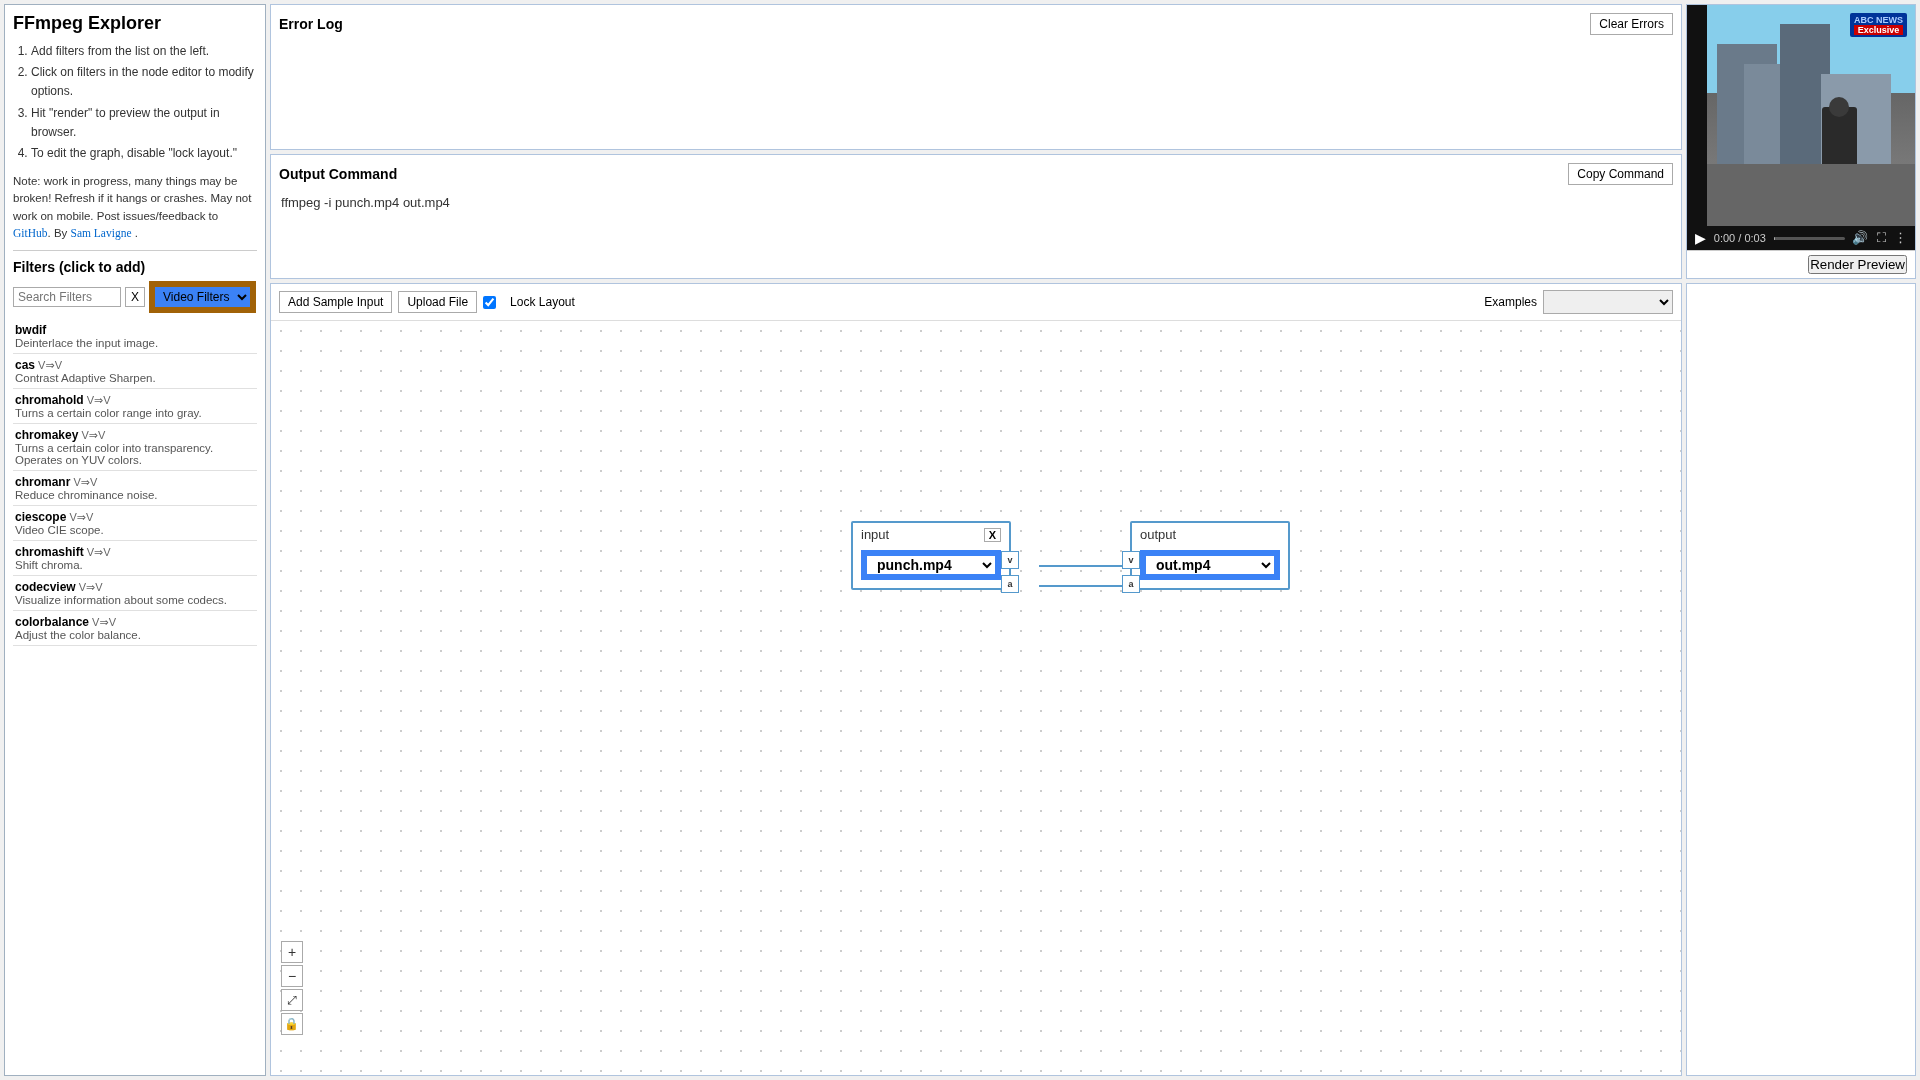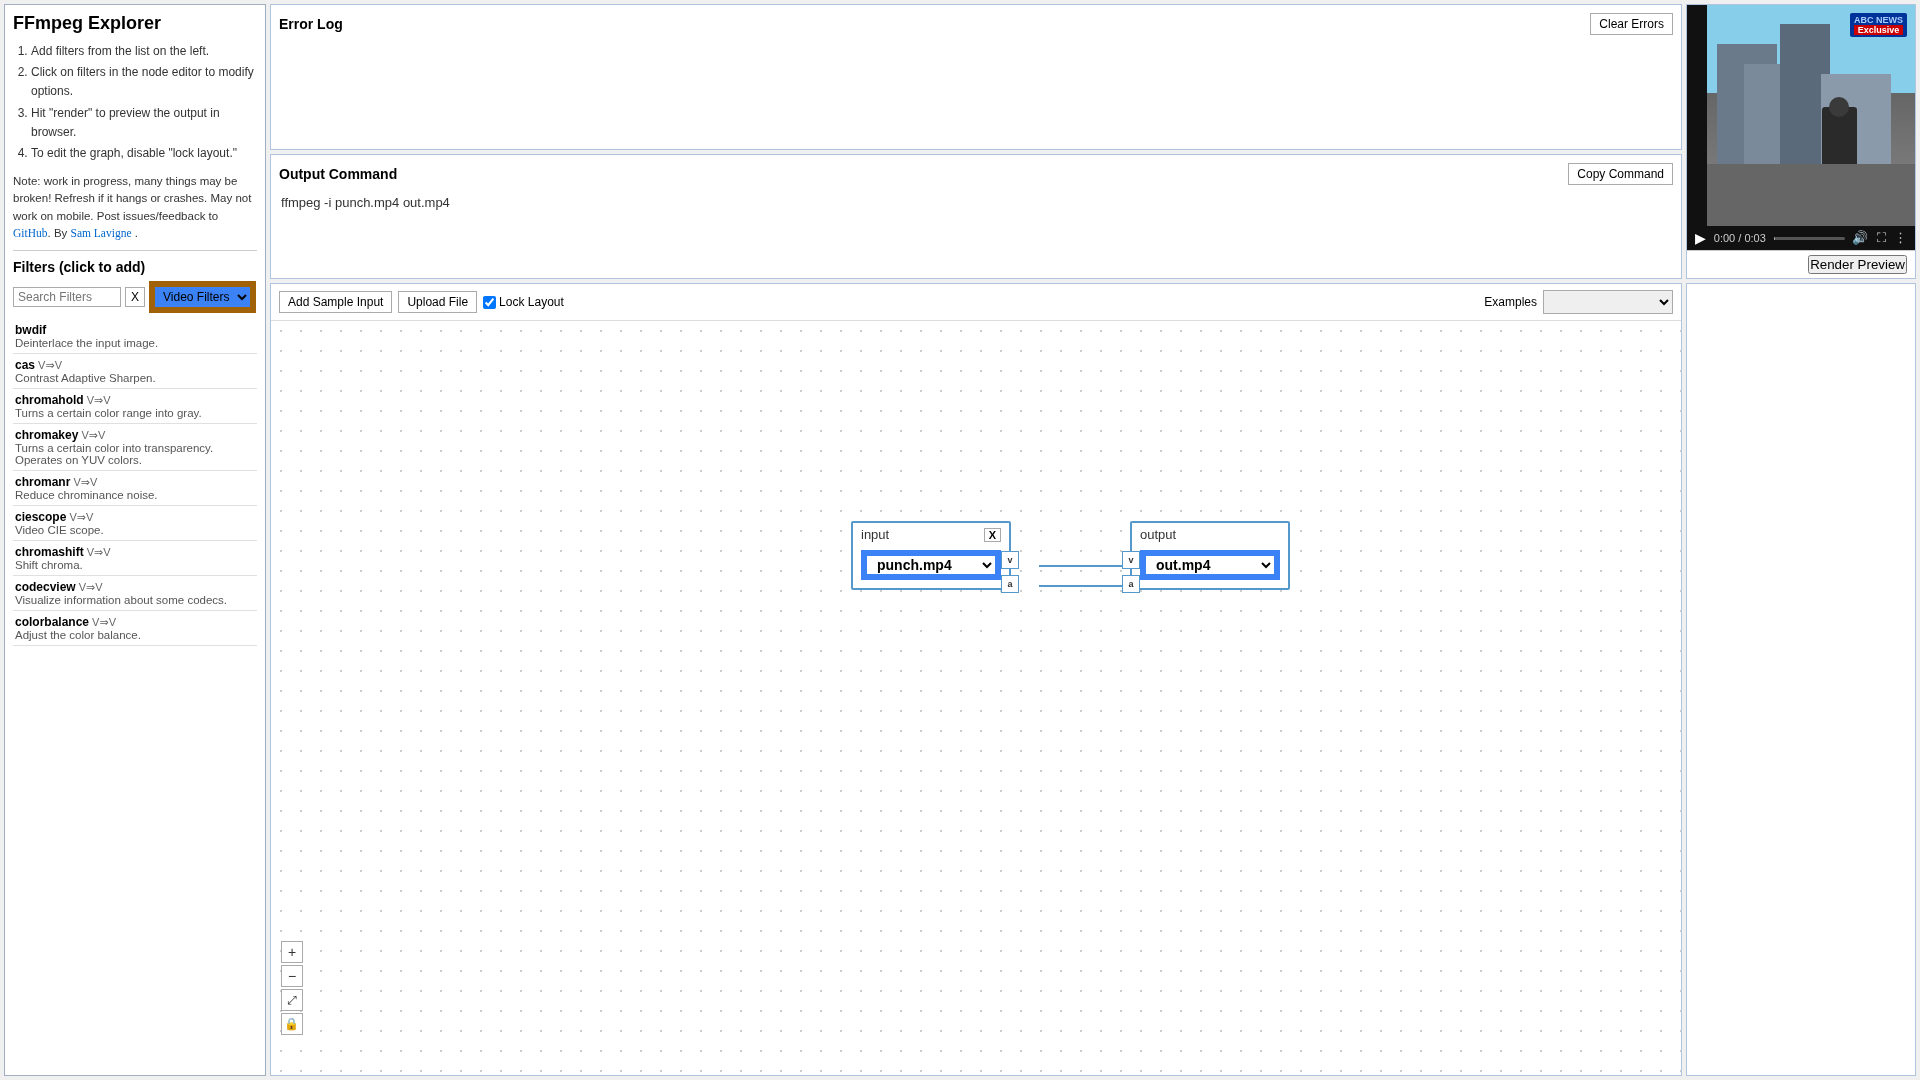--- a/index.html
+++ b/index.html
@@ -276,21 +276,21 @@
       background: white;
       padding: 3px 8px;
       font-size: 12px;
       cursor: pointer;
     }
 
     .node-toolbar label {
       font-size: 12px;
       display: flex;
       align-items: flex-end;
-      gap: 3px;
+      gap: 14px;
       cursor: pointer;
     }
 
     .node-toolbar .examples-group {
       margin-left: auto;
       display: flex;
       align-items: center;
       gap: 6px;
       font-size: 12px;
     }

